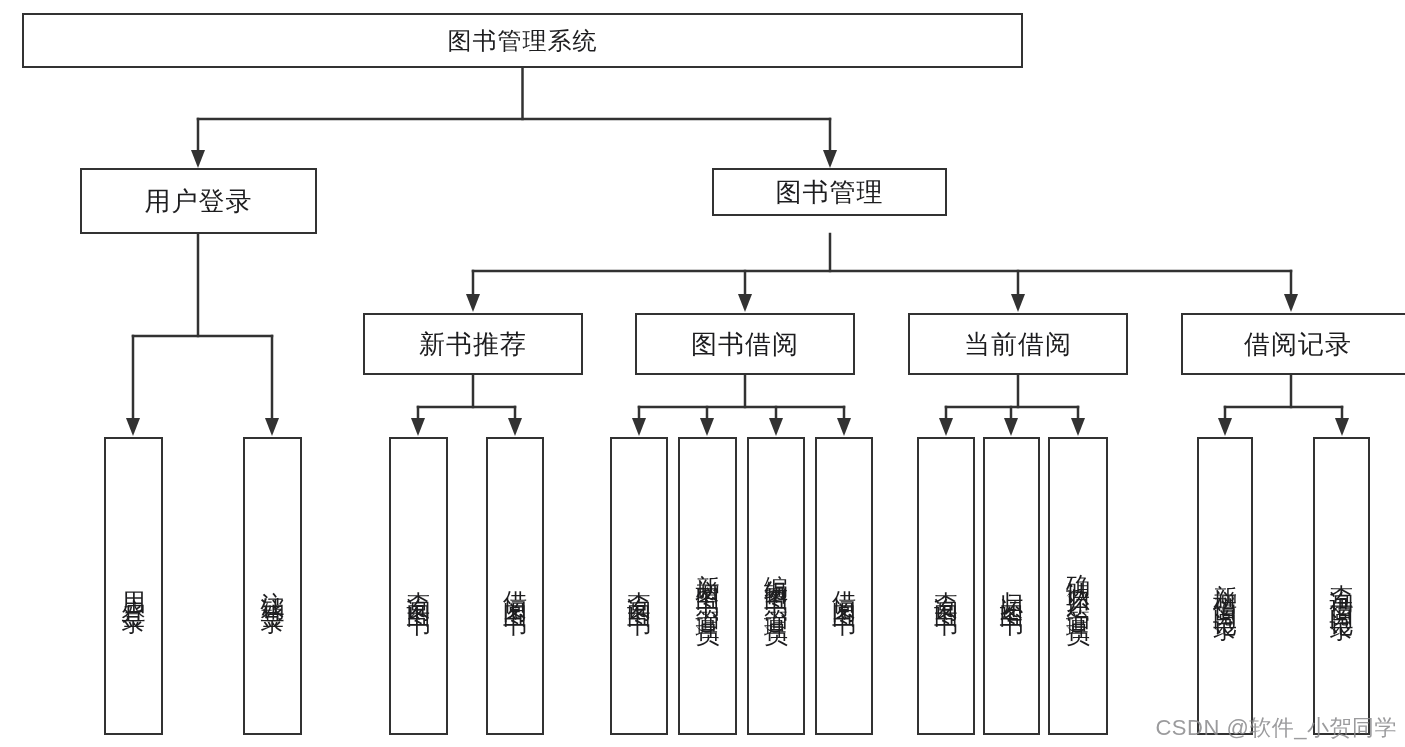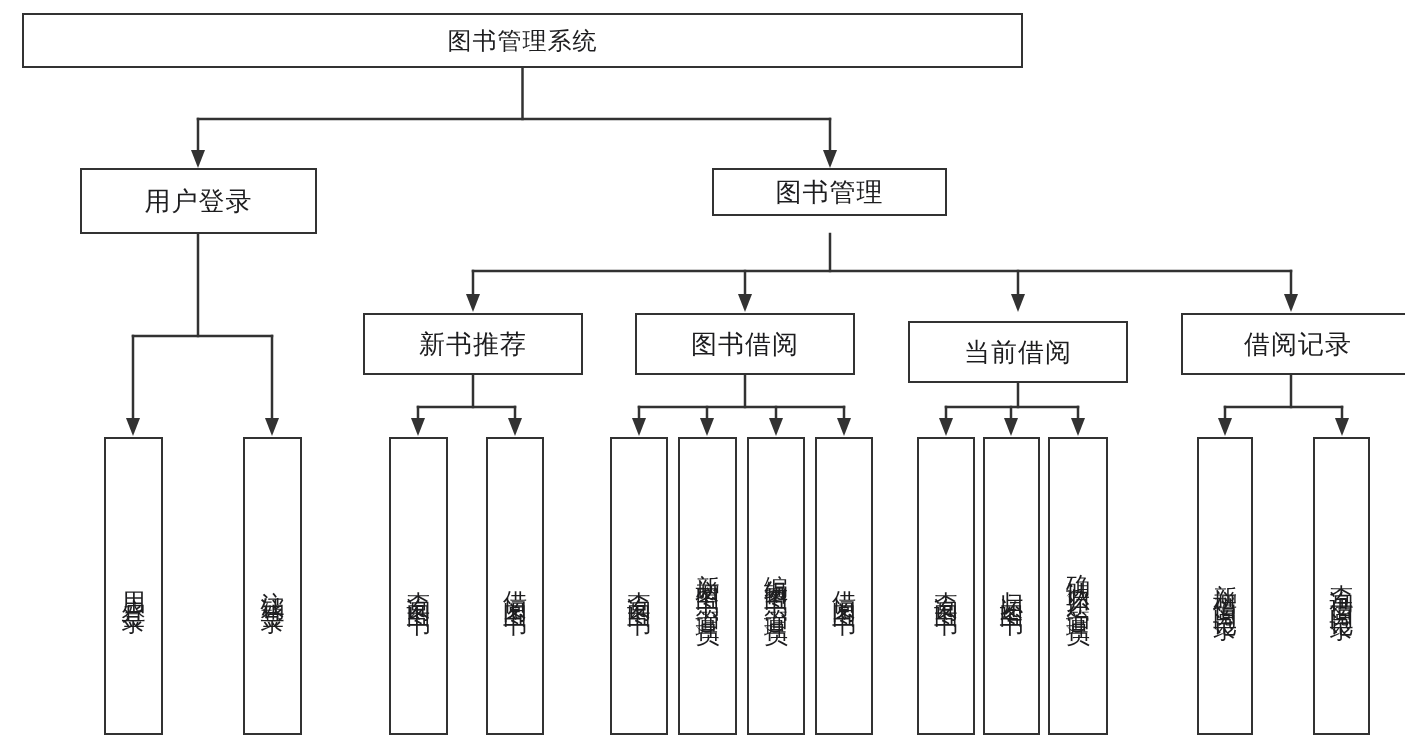--- a/index.html
+++ b/index.html
@@ -110,35 +110,36 @@
       <polygon points="1335,418 1349,418 1342,436" fill="#323232"></polygon>
     </svg>
 
   <div class="box h root-box" style="left:22px; top:13px; width:1001px; height:55px;">图书管理系统</div>
 
   <div class="box h" style="left:80px; top:168px; width:237px; height:66px;">用户登录</div>
   <div class="box h" style="left:712px; top:168px; width:235px; height:48px;">图书管理</div>
 
   <div class="box h" style="left:635px; top:313px; width:220px; height:62px;">图书借阅</div>
   <div class="box h" style="left:363px; top:313px; width:220px; height:62px;">新书推荐</div>
-  <div class="box h" style="left:908px; top:313px; width:220px; height:62px;margin-top:8px;">当前借阅</div>
+  <div class="box h" style="left:908px; top:313px; width:220px; height:62px;">当前借阅</div>
   <div class="box h" style="left:1181px; top:313px; width:234px; height:62px;">借阅记录</div>
 
   <div class="box v" style="left:104px; width:59px;">用户登录</div>
   <div class="box v" style="left:243px; width:59px;">注销登录</div>
 
   <div class="box v" style="left:389px; width:59px;">查询图书</div>
   <div class="box v" style="left:486px; width:58px;">借阅图书</div>
 
   <div class="box v" style="left:610px; width:58px;">查询图书</div>
   <div class="box v" style="left:678px; width:59px;">新增图书（管理员）</div>
   <div class="box v" style="left:747px; width:58px;">编辑图书（管理员）</div>
   <div class="box v" style="left:815px; width:58px;">借阅图书</div>
 
   <div class="box v" style="left:917px; width:58px;">查询图书</div>
   <div class="box v" style="left:983px; width:57px;">归还图书</div>
   <div class="box v" style="left:1048px; width:60px;">确认归还（管理员）</div>
 
   <div class="box v" style="left:1197px; width:56px;">新增借阅记录</div>
   <div class="box v" style="left:1313px; width:57px;">查询借阅记录</div>
 
+  <div class="watermark">CSDN @软件_小贺同学</div>
 
 </div>
 
 </body></html>

